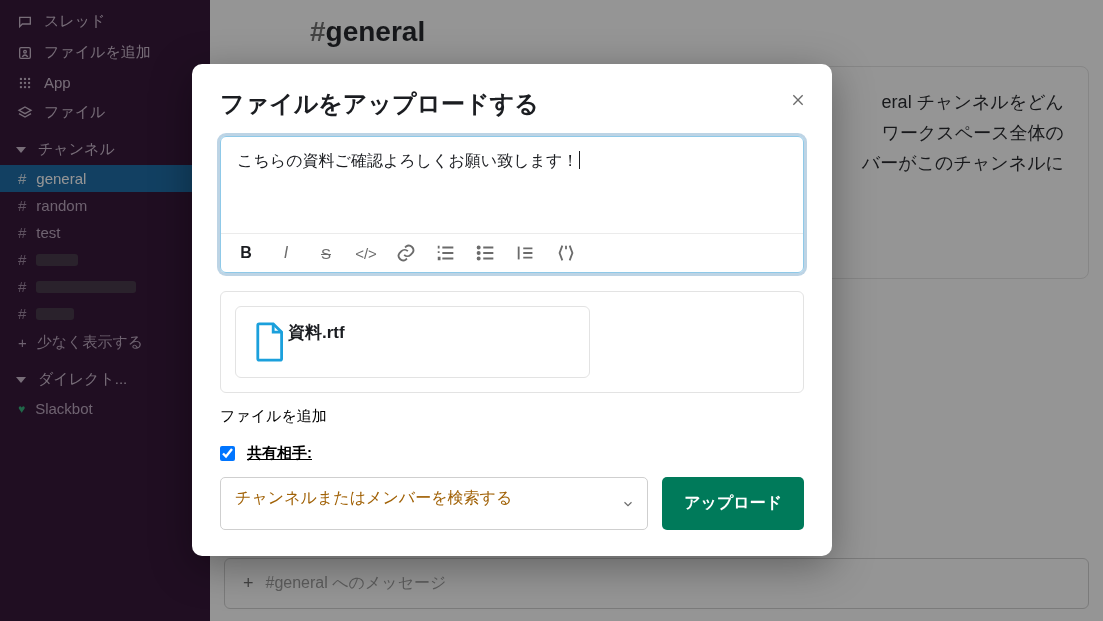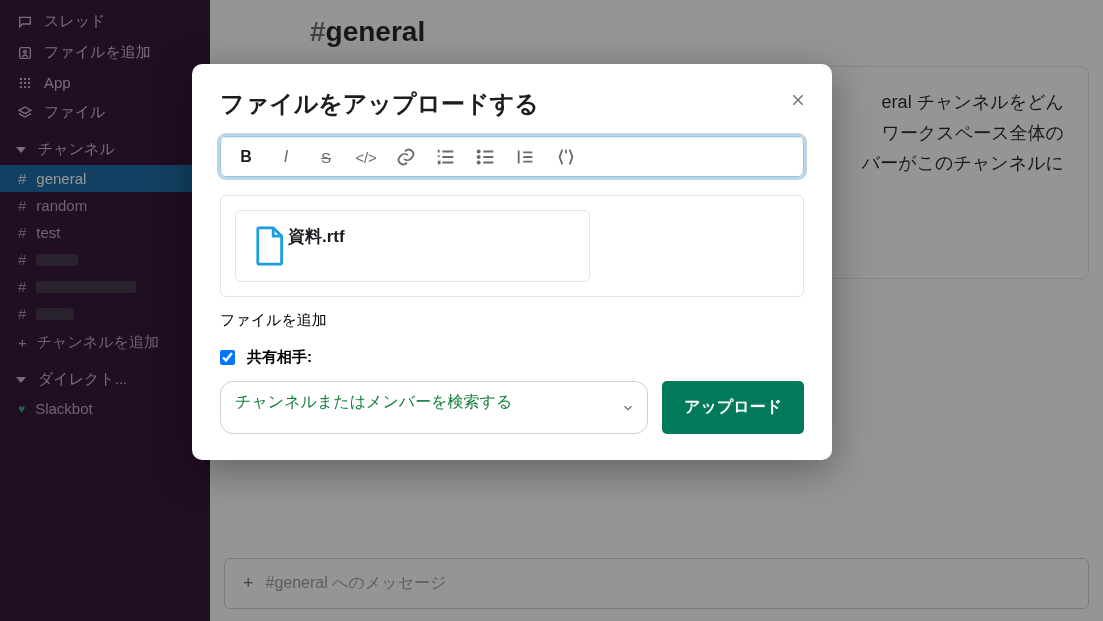--- a/index.html
+++ b/index.html
@@ -51,24 +51,24 @@
   
   .file-box { margin-top:18px; border:1px solid #e3e3e3; border-radius:6px; padding:14px; }
   .file-card { display:flex; align-items:flex-start; gap:2px; border:1px solid #e3e3e3; border-radius:6px; padding:14px 16px; width:64%; }
   .file-icon { width:34px; height:42px; }
   .file-name { font-size:17px; font-weight:700; color:#1b1d21; }
   .add-file { margin-top:14px; color:#000000; font-size:15px; cursor:pointer; display:inline-block;}
 
   
   .share-row { margin-top:18px; display:flex; align-items:center; gap:12px;}
   .share-row input[type=checkbox] { width:15px; height:15px; }
-  .share-label { font-weight:700; font-size:15px; }
+  .share-label { font-weight:700; font-size:15px;text-decoration:underline; }
 
   .bottom-row { margin-top:14px; display:flex; gap:14px; align-items:stretch;}
-  .share-select { flex:1; border:1px solid #cfcfcf; border-radius:13px; padding:10px 44px 10px 14px; position:relative; color:#15803d; font-size:16px; cursor:pointer;}
+  .share-select { flex:1; border:1px solid #cfcfcf; border-radius:5px; padding:10px 44px 10px 14px; position:relative; color:#a16207; font-size:16px; cursor:pointer;}
   .share-select .chev { position:absolute; right:12px; top:50%; transform:translateY(-50%); color:#6b6b6b;}
   .upload-btn { background:#007a5a; color:#fff; font-weight:700; border:none; border-radius:5px; padding:16px 22px; font-size:16px; cursor:pointer;}
 
   svg { display:block; }
 </style>
 </head>
 <body>
 
 <div class="sidebar">
   <div class="side-item">
@@ -138,21 +138,21 @@
   <div class="ch-item">
     <span class="ch-hash">#</span>
     <span class="redacted" style="width:100px"></span>
   </div>
   <div class="ch-item">
     <span class="ch-hash">#</span>
     <span class="redacted" style="width:38px"></span>
   </div>
   <div class="add-ch">
     <span>+</span>
-    <span>チャンネルを追加</span>
+    <span>少なく表示する</span>
   </div>
 
   <div class="side-section">
     <span class="caret"></span>
     <span>ダイレクト...</span>
   </div>
   <div class="dm-item">
     <span class="heart">♥</span>
     <span>Slackbot</span>
   </div>
@@ -177,20 +177,23 @@
 <div class="modal">
   <div class="modal-title">ファイルをアップロードする</div>
   <div class="modal-close">
     <svg viewBox="0 0 24 24" fill="none" stroke="currentColor" stroke-width="2">
         <path d="M5 5l14 14M19 5L5 19"></path>
       </svg>
   </div>
 
   
   <div class="editor">
+    <div class="editor-text">
+      <span class="caret-line">こちらの資料ご確認よろしくお願い致します！</span>
+    </div>
     <div class="toolbar">
       <span class="tb-btn tb-bold">B</span>
       <span class="tb-btn tb-ital">I</span>
       <span class="tb-btn tb-strike">S</span>
       <span class="tb-btn tb-code">&lt;/&gt;</span>
       <span class="tb-btn">
           <svg viewBox="0 0 24 24" fill="none" stroke="currentColor" stroke-width="2">
             <path d="M10 14a5 5 0 0 0 7 0l2-2a5 5 0 0 0-7-7l-1 1"></path>
             <path d="M14 10a5 5 0 0 0-7 0l-2 2a5 5 0 0 0 7 7l1-1"></path>
           </svg>

